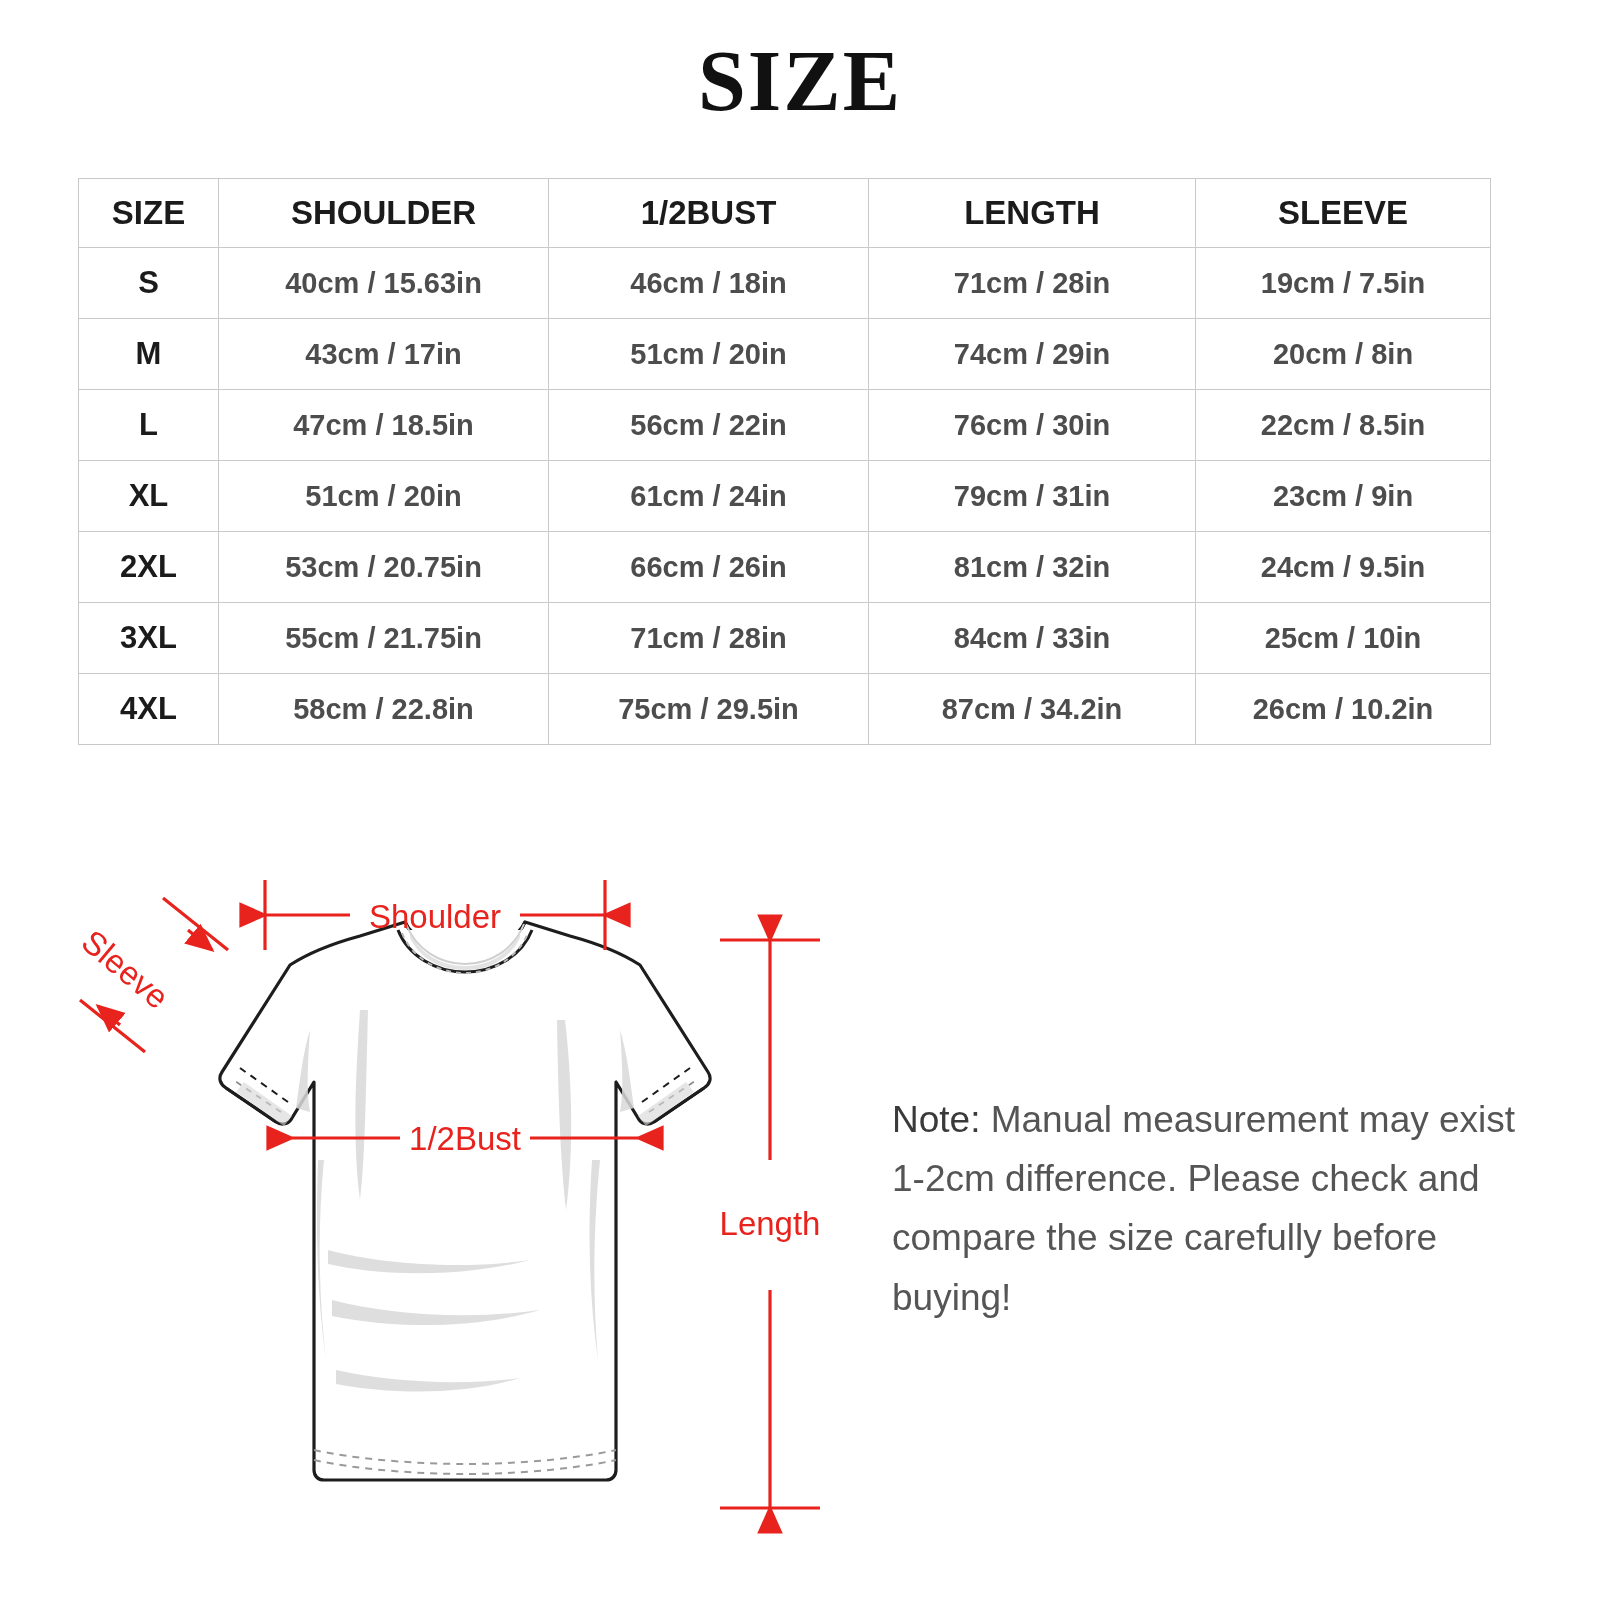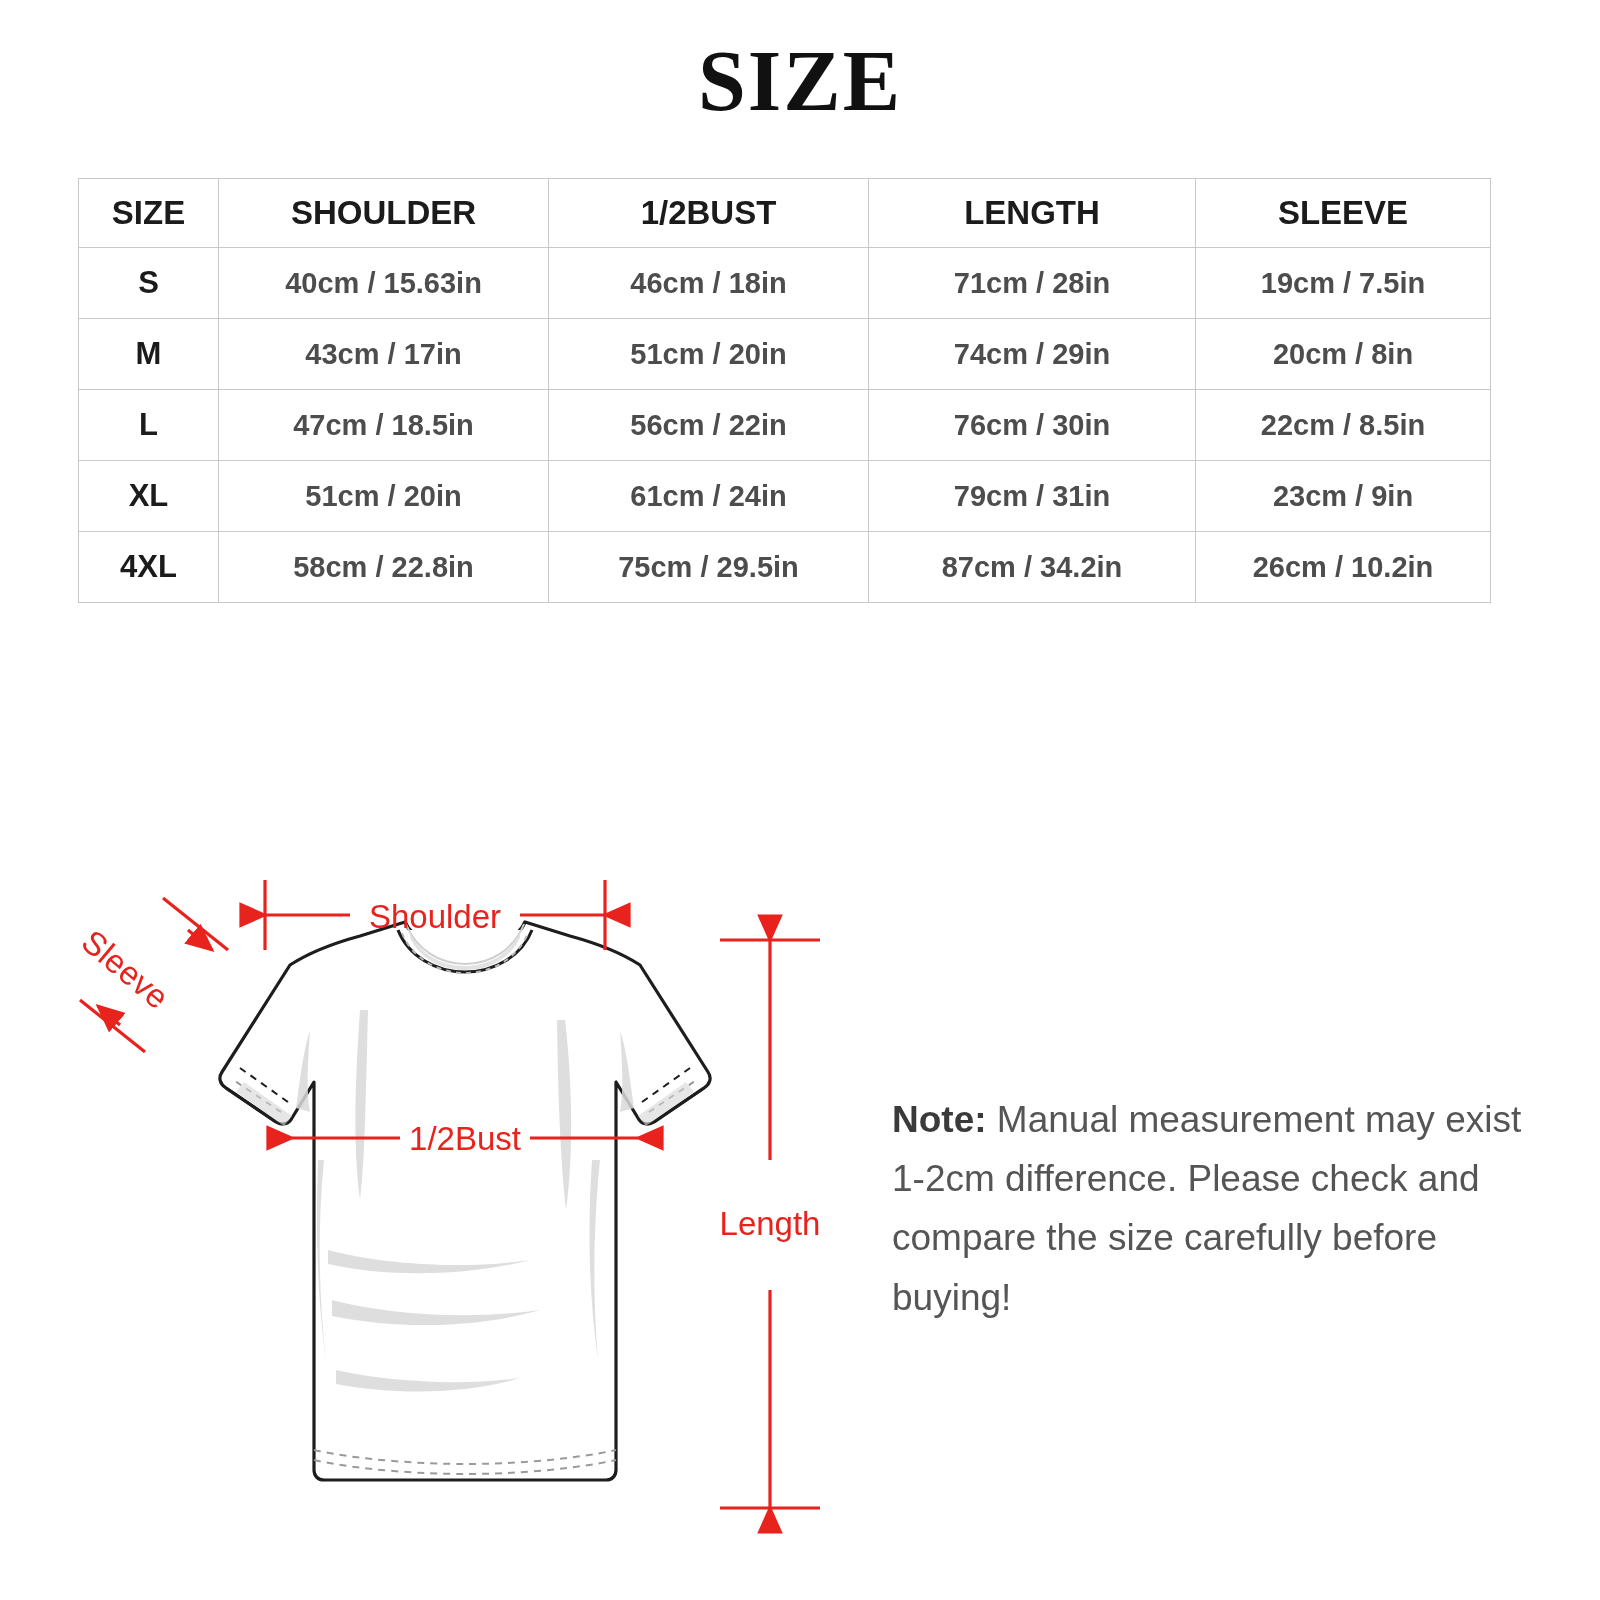--- a/index.html
+++ b/index.html
@@ -83,21 +83,21 @@
     position: absolute;
     top: 1090px;
     left: 892px;
     width: 660px;
     font-size: 37px;
     line-height: 1.6;
     color: #555555;
   }
   .note b {
     color: #3a3a3a;
-    font-weight: bold;
+    font-weight: normal;
   }
 </style>
 </head>
 <body>
 
 <div class="title">SIZE</div>
 
 <table class="size-table">
   <colgroup>
     <col class="c0">
@@ -136,20 +136,34 @@
       <td class="val-cell">56cm / 22in</td>
       <td class="val-cell">76cm / 30in</td>
       <td class="val-cell">22cm / 8.5in</td>
     </tr>
     <tr>
       <td class="size-cell">XL</td>
       <td class="val-cell">51cm / 20in</td>
       <td class="val-cell">61cm / 24in</td>
       <td class="val-cell">79cm / 31in</td>
       <td class="val-cell">23cm / 9in</td>
+    </tr>
+    <tr>
+      <td class="size-cell">2XL</td>
+      <td class="val-cell">53cm / 20.75in</td>
+      <td class="val-cell">66cm / 26in</td>
+      <td class="val-cell">81cm / 32in</td>
+      <td class="val-cell">24cm / 9.5in</td>
+    </tr>
+    <tr>
+      <td class="size-cell">3XL</td>
+      <td class="val-cell">55cm / 21.75in</td>
+      <td class="val-cell">71cm / 28in</td>
+      <td class="val-cell">84cm / 33in</td>
+      <td class="val-cell">25cm / 10in</td>
     </tr>
     <tr>
       <td class="size-cell">4XL</td>
       <td class="val-cell">58cm / 22.8in</td>
       <td class="val-cell">75cm / 29.5in</td>
       <td class="val-cell">87cm / 34.2in</td>
       <td class="val-cell">26cm / 10.2in</td>
     </tr>
   </tbody>
 </table>

